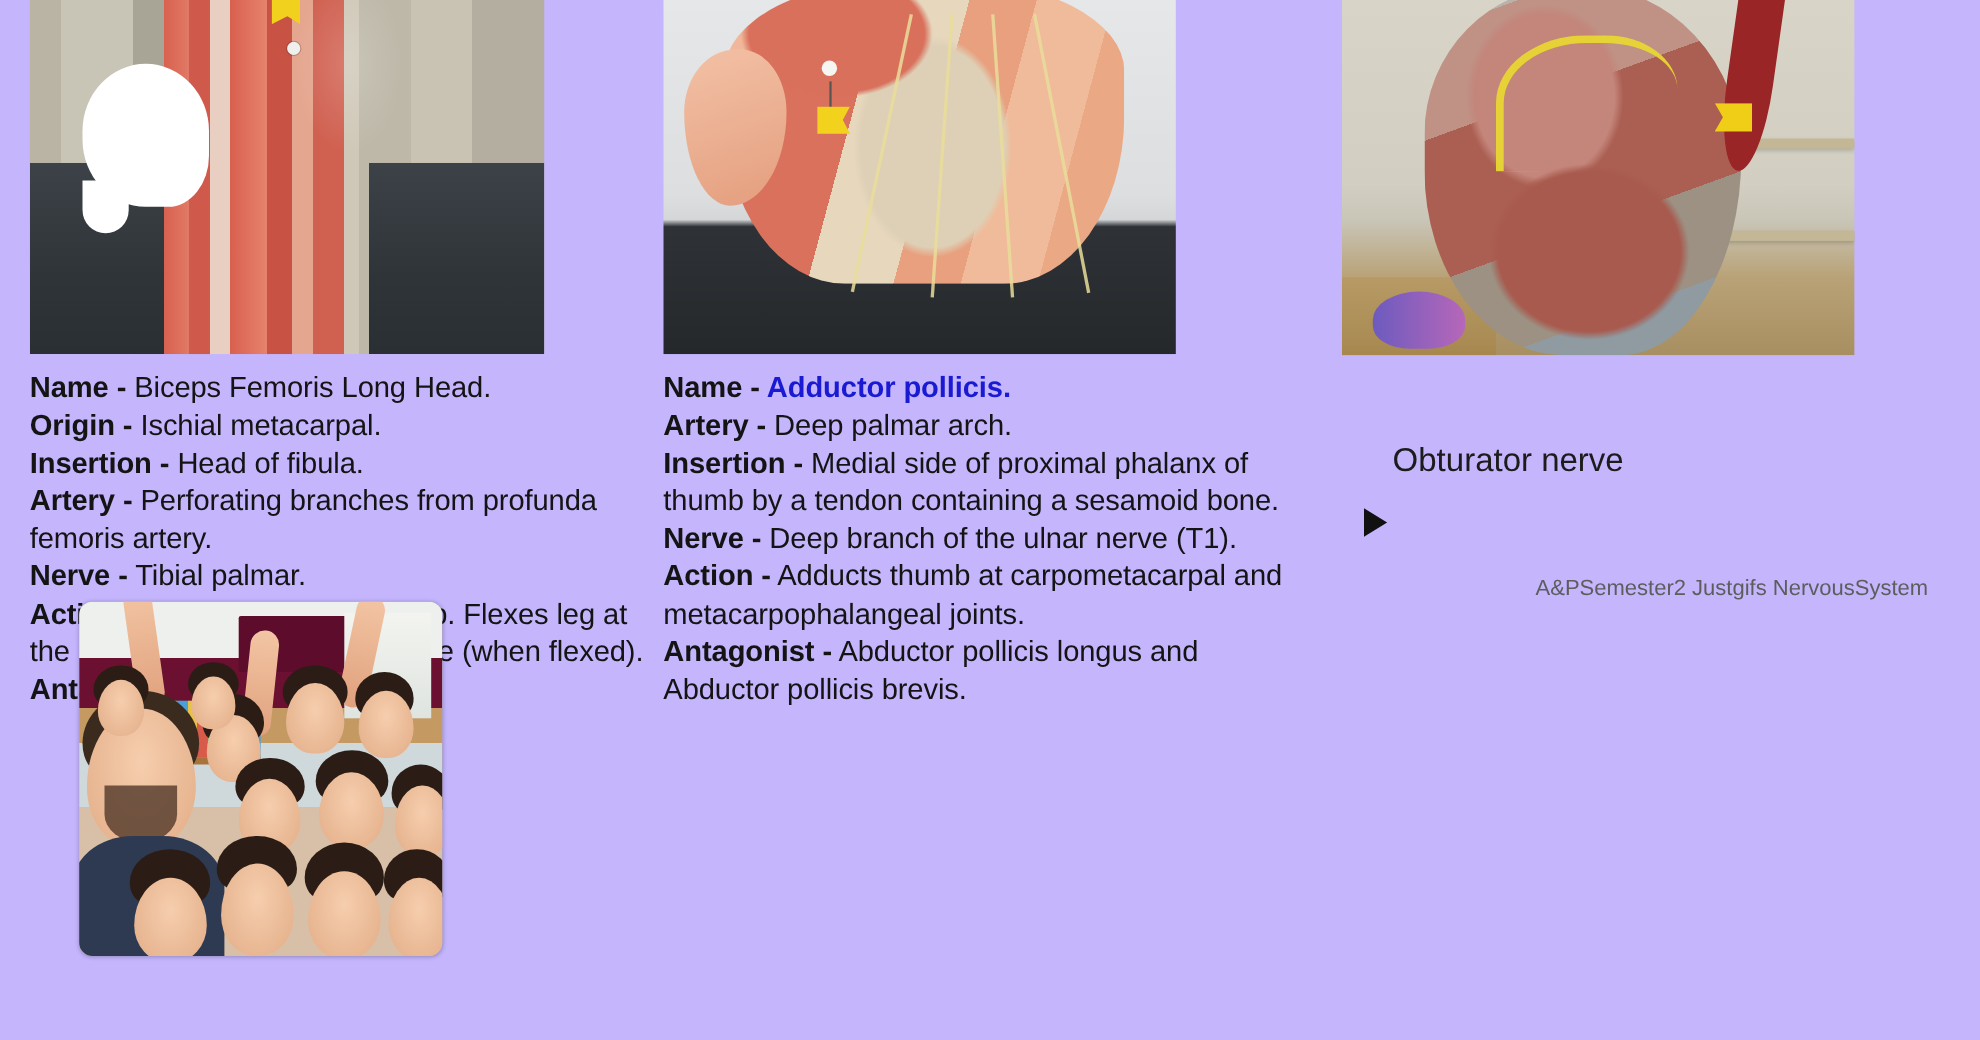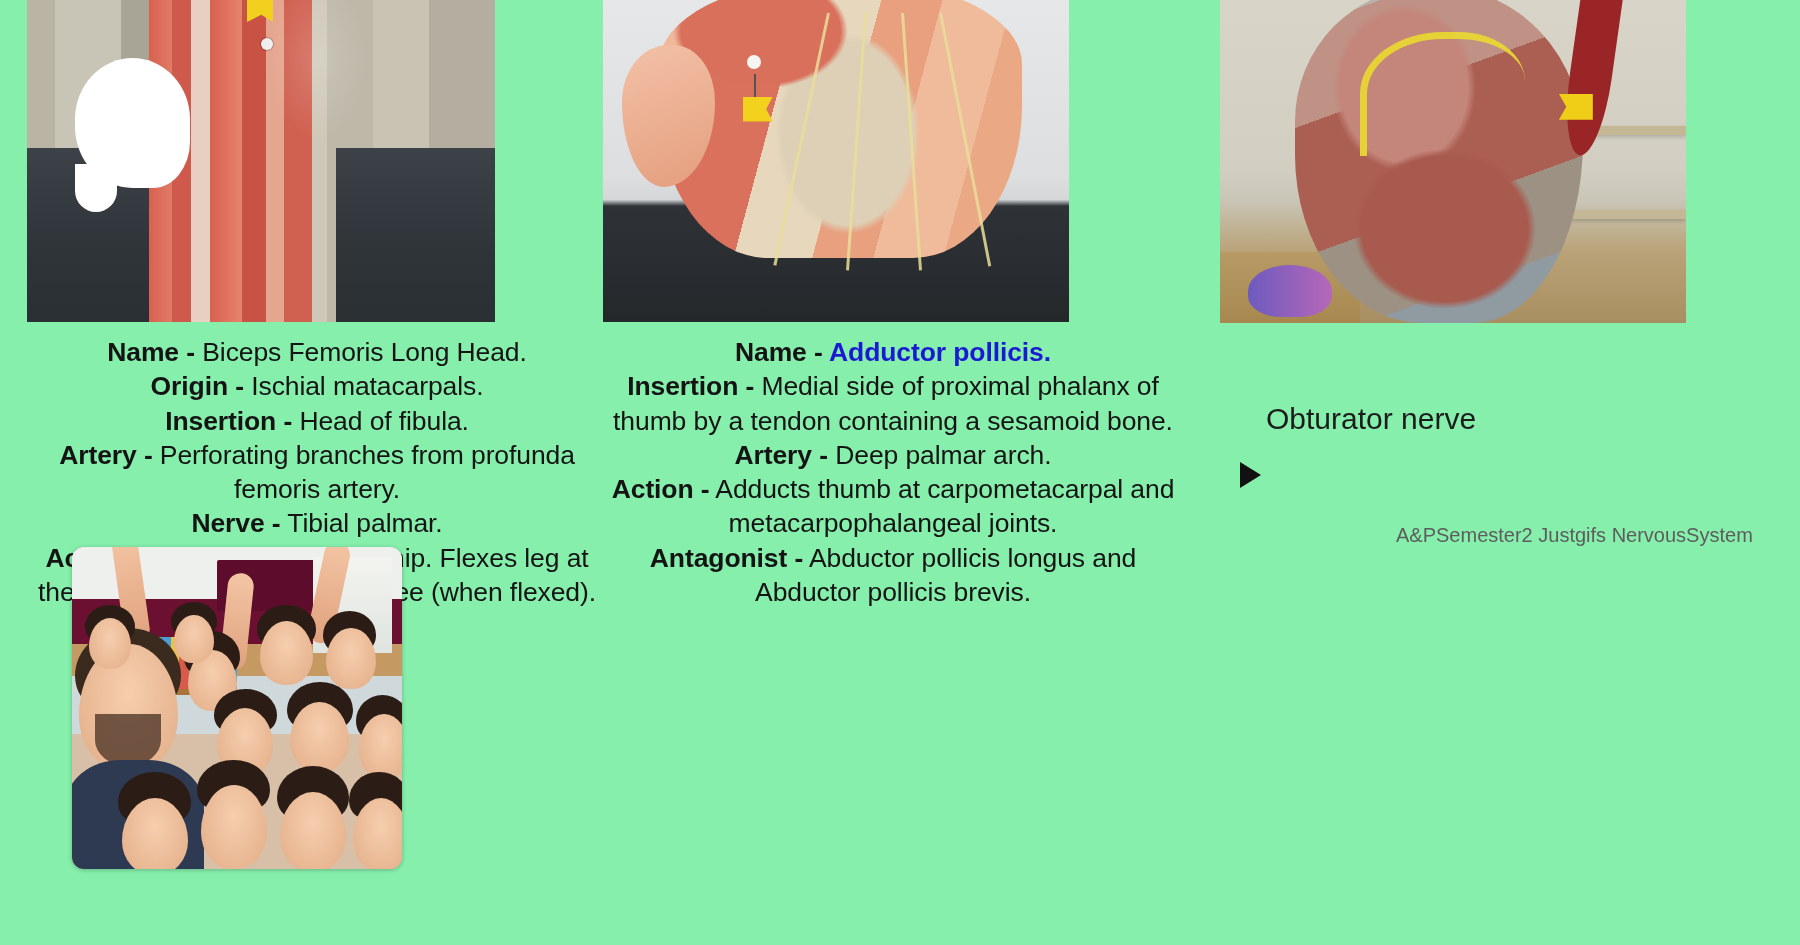--- a/index.html
+++ b/index.html
@@ -12,22 +12,21 @@
     width: 1800px;
     height: 945px;
     overflow: hidden;
     font-family: "Liberation Sans", sans-serif;
     -webkit-font-smoothing: antialiased;
   }
   .page {
     position: relative;
     width: 1800px;
     height: 945px;
-    background: #86efac;
-    text-align: center;
+    background: #c4b5fd;
   }
 
   
   .card {
     position: absolute;
     top: 0;
   }
   .card-media {
     position: relative;
     overflow: hidden;
@@ -284,21 +283,21 @@
         <div class="flag-y" data-interactable="false"></div>
         <div class="pin" data-interactable="false"></div>
       </div>
       <div class="patreon-blob" data-interactable="false"></div>
     </div>
     <div class="card-body" data-interactable="false">
       <div data-interactable="false">
         <span class="fld" data-interactable="false">Name -</span><span class="fld-val" data-interactable="false"> Biceps Femoris Long Head.</span>
       </div>
       <div data-interactable="false">
-        <span class="fld" data-interactable="false">Origin -</span><span class="fld-val" data-interactable="false"> Ischial matacarpals.</span>
+        <span class="fld" data-interactable="false">Origin -</span><span class="fld-val" data-interactable="false"> Ischial metacarpal.</span>
       </div>
       <div data-interactable="false">
         <span class="fld" data-interactable="false">Insertion -</span><span class="fld-val" data-interactable="false"> Head of fibula.</span>
       </div>
       <div data-interactable="false">
         <span class="fld" data-interactable="false">Artery -</span><span class="fld-val" data-interactable="false"> Perforating branches from profunda femoris artery.</span>
       </div>
       <div data-interactable="false">
         <span class="fld" data-interactable="false">Nerve -</span><span class="fld-val" data-interactable="false"> Tibial palmar.</span>
       </div>
@@ -323,24 +322,27 @@
         <div class="pin" data-interactable="false"></div>
         <div class="pinwire" data-interactable="false"></div>
         <div class="flag-y" data-interactable="false"></div>
       </div>
     </div>
     <div class="card-body" data-interactable="false">
       <div data-interactable="false">
         <span class="fld" data-interactable="false">Name -</span><span class="name-hl" data-interactable="false"> Adductor pollicis.</span>
       </div>
       <div data-interactable="false">
+        <span class="fld" data-interactable="false">Artery -</span><span class="fld-val" data-interactable="false"> Deep palmar arch.</span>
+      </div>
+      <div data-interactable="false">
         <span class="fld" data-interactable="false">Insertion -</span><span class="fld-val" data-interactable="false"> Medial side of proximal phalanx of thumb by a tendon containing a sesamoid bone.</span>
       </div>
       <div data-interactable="false">
-        <span class="fld" data-interactable="false">Artery -</span><span class="fld-val" data-interactable="false"> Deep palmar arch.</span>
+        <span class="fld" data-interactable="false">Nerve -</span><span class="fld-val" data-interactable="false"> Deep branch of the ulnar nerve (T1).</span>
       </div>
       <div data-interactable="false">
         <span class="fld" data-interactable="false">Action -</span><span class="fld-val" data-interactable="false"> Adducts thumb at carpometacarpal and metacarpophalangeal joints.</span>
       </div>
       <div data-interactable="false">
         <span class="fld" data-interactable="false">Antagonist -</span><span class="fld-val" data-interactable="false"> Abductor pollicis longus and Abductor pollicis brevis.</span>
       </div>
     </div>
   </div>
 

